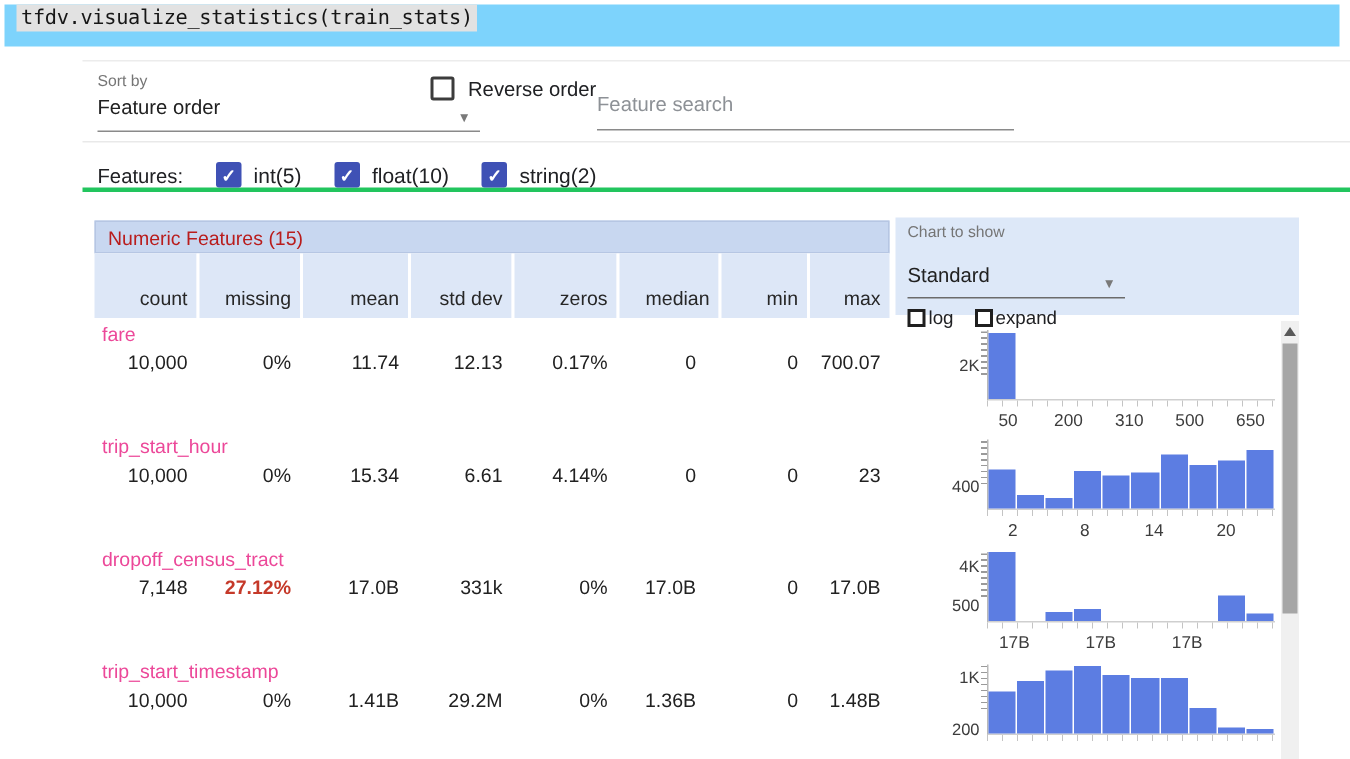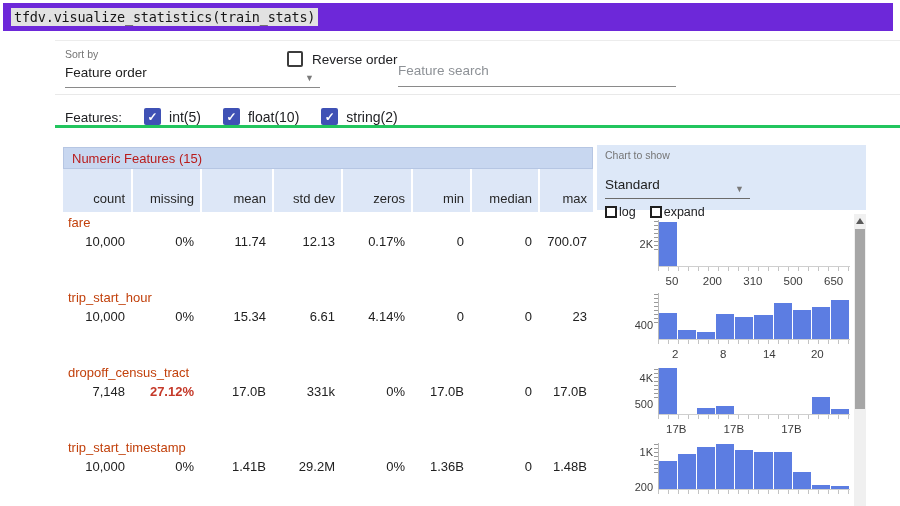--- a/index.html
+++ b/index.html
@@ -2,21 +2,21 @@
 <html><head>
 <meta charset="utf-8">
 <style>
   * { margin:0; padding:0; box-sizing:border-box; }
   html,body { background:#fff; }
   body { font-family:"Liberation Sans", sans-serif; color:#202124; }
   .page { position:relative; width:900px; height:506px; overflow:hidden; background:#fff; }
 
   
   .code-bar { position:absolute; left:3px; top:3px; width:890px; height:28px;
-              background:#6d28d9; display:flex; align-items:center; padding-left:8px; }
+              background:#7dd3fc; display:flex; align-items:flex-start; padding-left:8px; }
   .code-text { font-family:"DejaVu Sans Mono", monospace; font-size:13.5px; color:#161616;
                background:#e2e2e2; padding:1px 3px; letter-spacing:-0.2px; }
 
   
   .widget { position:absolute; left:55px; top:40px; width:845px; border-top:1px solid #ececec; background:#fff; }
   .sort-row { position:relative; height:54px; border-bottom:1px solid #e9e9e9; }
   .field-label { font-size:10.5px; color:#757575; }
   .select-box { position:relative; border-bottom:1px solid #8a8a8a; }
   .select-value { font-size:13.5px; color:#212121; }
   .select-arrow { position:absolute; right:6px; bottom:4px; font-size:9px; color:#797979; }
@@ -39,21 +39,21 @@
 
   
   .stats-table { position:absolute; left:63px; top:147px; width:530px; }
   .table-title { height:22px; background:#c8d7f0; border:1px solid #b6c6e3; font-size:13px;
                  display:flex; align-items:center; padding-left:8px; color:#b91c1c; }
   .header-row { display:flex; height:43px; background:#fff; }
   .hcell { background:#dde7f7; font-size:13px; color:#272727; display:flex; align-items:flex-end;
            justify-content:flex-end; padding:0 6px 6px 0; border-left:2px solid #fff; }
   .hcell:first-child { border-left:none; }
   .data-row { position:relative; height:75px; }
-  .row-name { font-size:13px; color:#c2410c; padding-left:5px; padding-top:3px; }
+  .row-name { font-size:13px; color:#ec4899; padding-left:5px; padding-top:3px; }
   .row-values { display:flex; margin-top:4px; }
   .vcell { font-size:13px; color:#212121; text-align:right; padding-right:6px; }
   .missing-alert { font-weight:bold; }
 
   
   .chart-panel { position:absolute; left:597px; top:145px; width:269px; height:65px; background:#dde8f8; }
   .chart-panel-inner { position:absolute; left:8px; top:4px; width:253px; }
   .chart-panel .select-box { width:145px; margin-top:14px; padding-bottom:5px; border-bottom:1px solid #6b6b6b; }
   .panel-checks { display:flex; align-items:center; margin-top:6px; }
   .cb-small { width:12px; height:12px; border:2px solid #1f1f1f; background:#fff; display:inline-block; }
@@ -128,22 +128,22 @@
   </div>
 
   <div class="stats-table">
     <div class="table-title">Numeric Features (15)</div>
     <div class="header-row">
       <div class="hcell" style="width:68px">count</div>
       <div class="hcell" style="width:69px">missing</div>
       <div class="hcell" style="width:72px">mean</div>
       <div class="hcell" style="width:69px">std dev</div>
       <div class="hcell" style="width:70px">zeros</div>
+      <div class="hcell" style="width:68px">median</div>
       <div class="hcell" style="width:59px">min</div>
-      <div class="hcell" style="width:68px">median</div>
       <div class="hcell" style="width:55px">max</div>
     </div>
 
     <div class="data-row">
       <div class="row-name">fare</div>
       <div class="row-values">
         <div class="vcell" style="width:68px">10,000</div>
         <div class="vcell" style="width:69px">0%</div>
         <div class="vcell" style="width:72px">11.74</div>
         <div class="vcell" style="width:69px">12.13</div>

